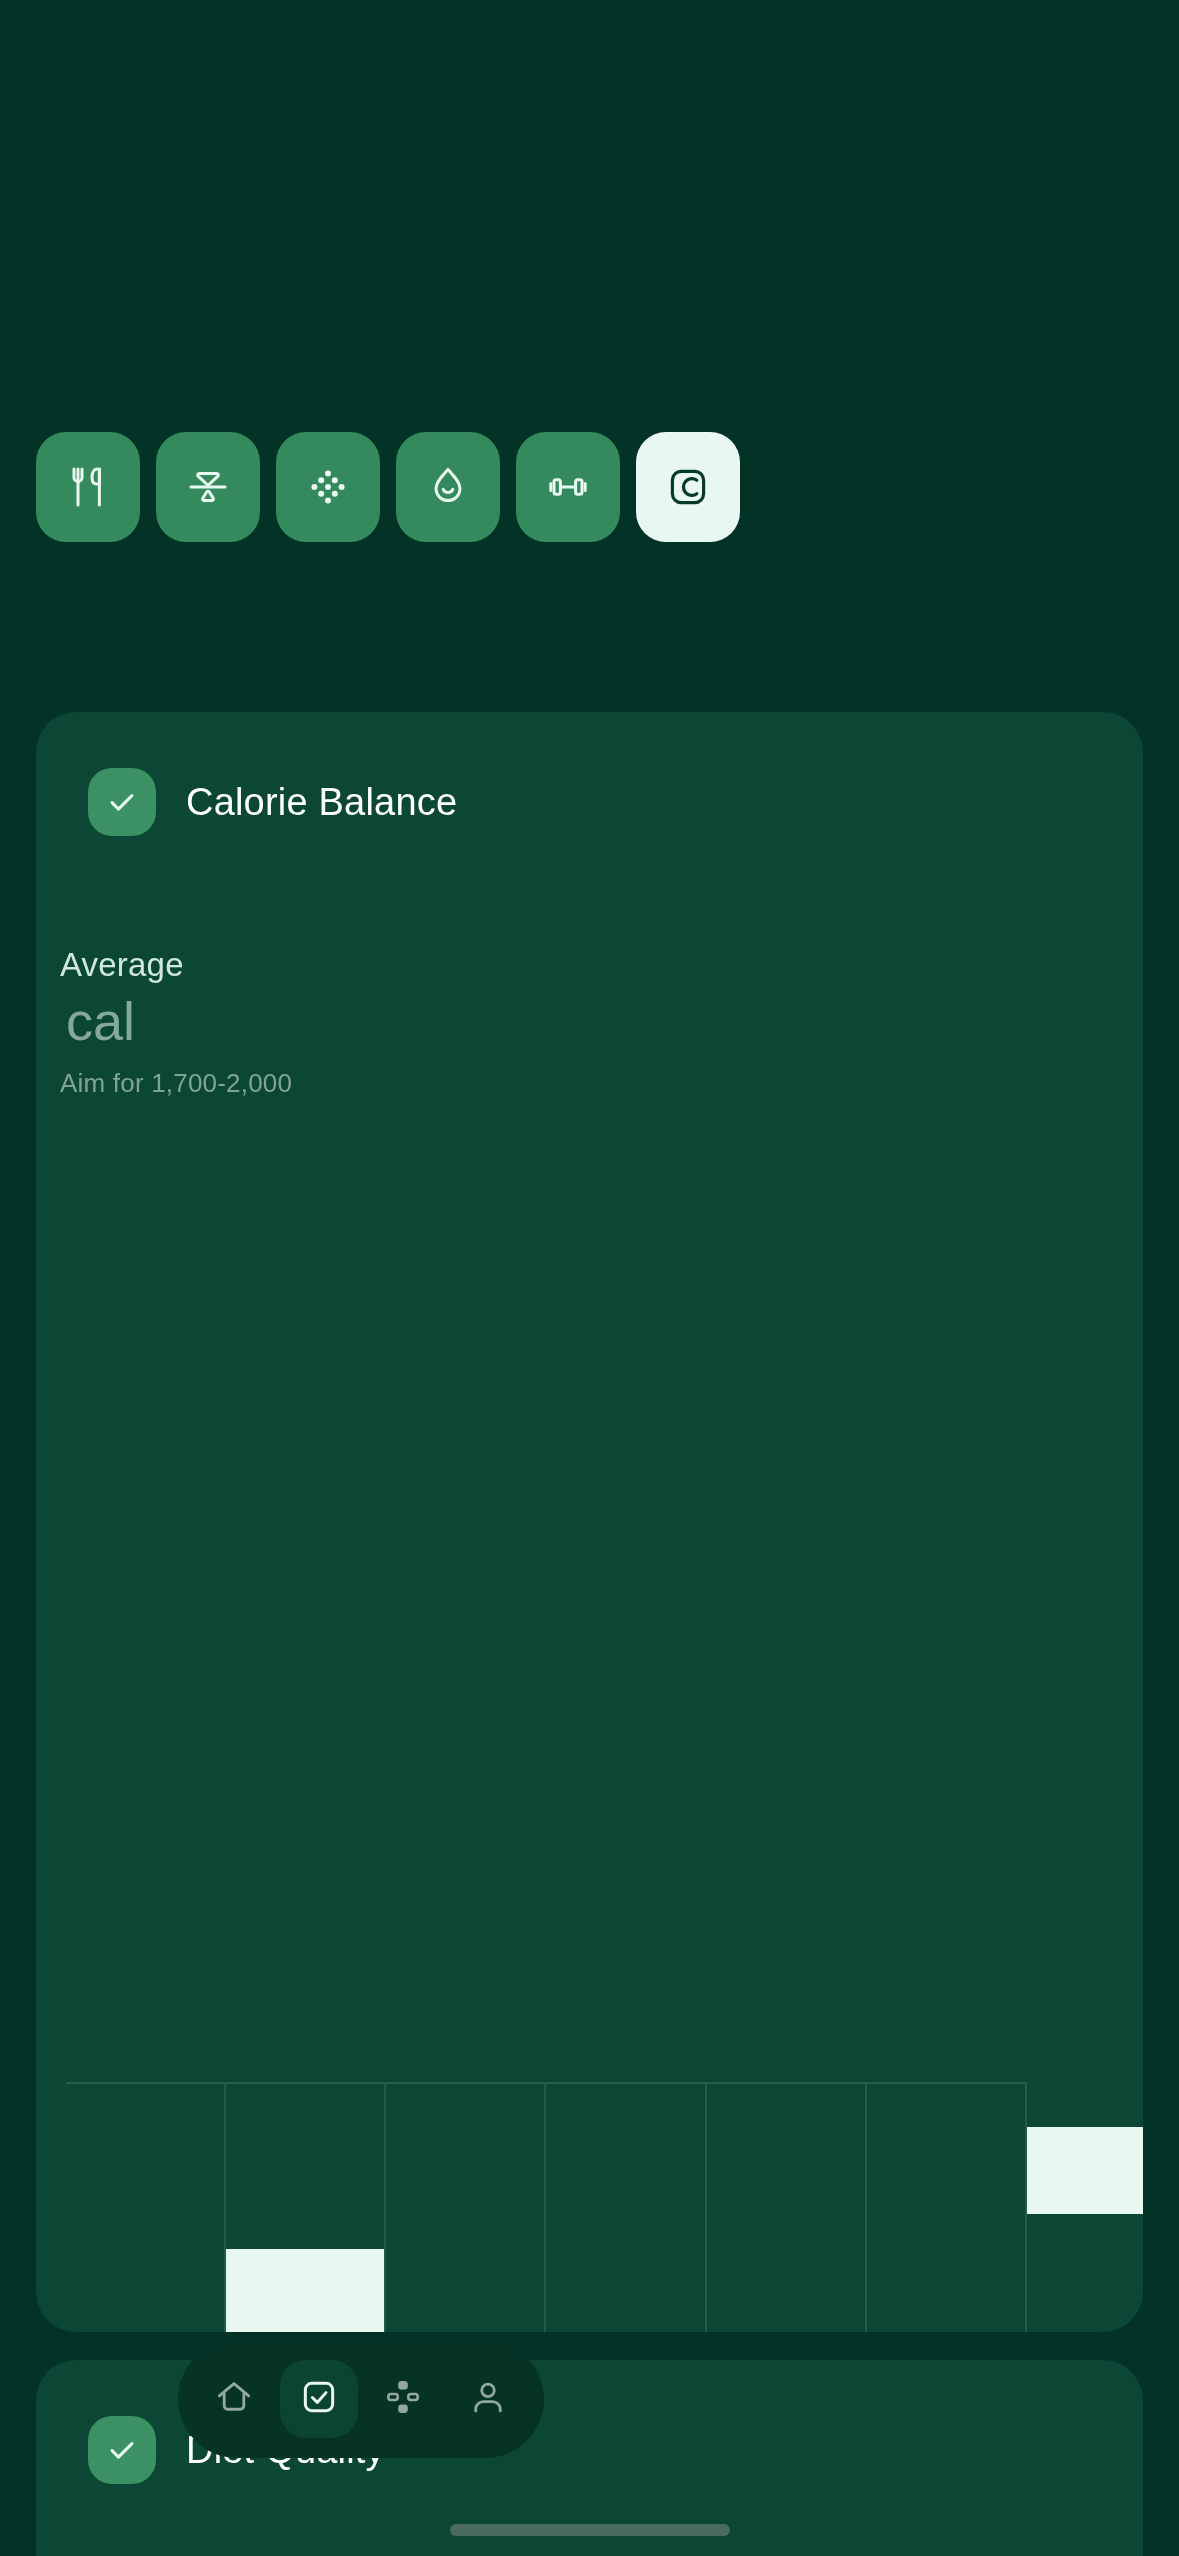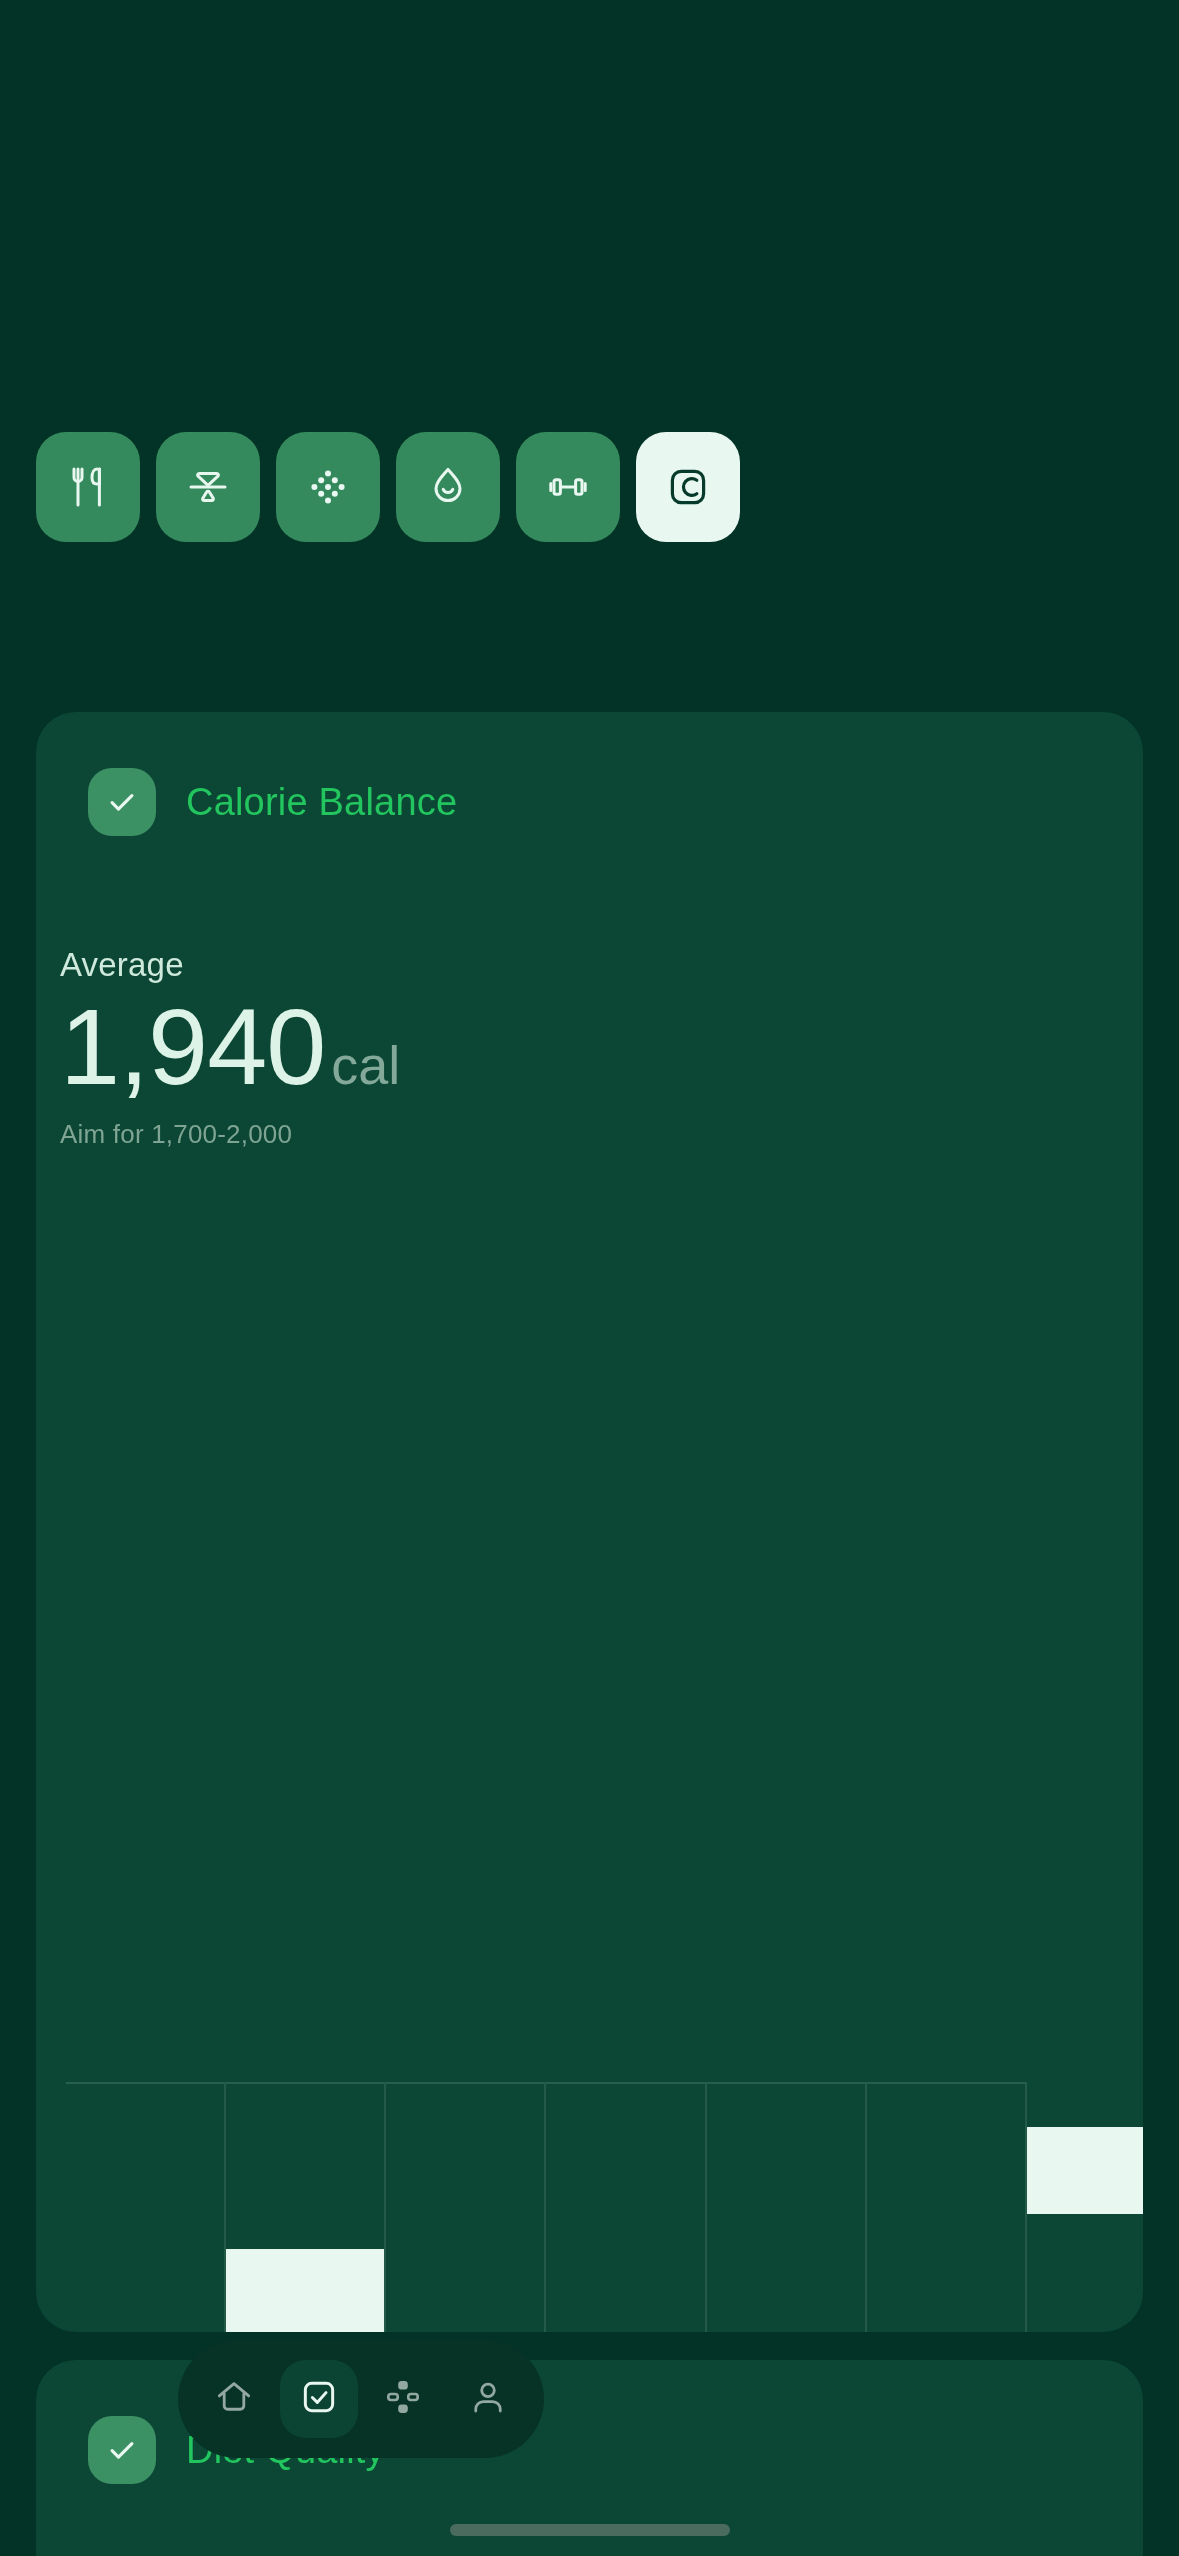--- a/index.html
+++ b/index.html
@@ -67,21 +67,21 @@
     width: 68px; height: 68px;
     border-radius: 24px;
     background: #3c9164;
     display: flex;
     align-items: center;
     justify-content: center;
     flex: none;
   }
   .card-title {
     font-size: 38px;
-    color: #22c55e;
+    color: #ffffff;
     font-weight: 400;
     letter-spacing: 0.2px;
   }
 
   .metric-block { padding: 110px 0 0 24px; }
   .metric-label {
     font-size: 33px;
     color: #cfe9dc;
     font-weight: 400;
     letter-spacing: 0.2px;
@@ -262,21 +262,20 @@
         <svg width="34" height="34" viewBox="0 0 24 24" fill="none" stroke="#e8f7f0" stroke-width="2.2" stroke-linecap="round" stroke-linejoin="round">
           <path d="M5 12.5l4.5 4.5L19 7.5"></path>
         </svg>
       </div>
       <div class="card-title">Calorie Balance</div>
     </div>
 
     <div class="metric-block">
       <div class="metric-label">Average</div>
       <div class="metric-row">
-        <div class="metric-value">1,940</div>
         <div class="metric-unit">cal</div>
       </div>
       <div class="metric-sub">Aim for 1,700-2,000</div>
     </div>
 
     <div class="chart">
       <div class="chart-grid" id="chart-grid">
           <div class="chart-col">
             <div class="chart-topline"></div>
           </div>

